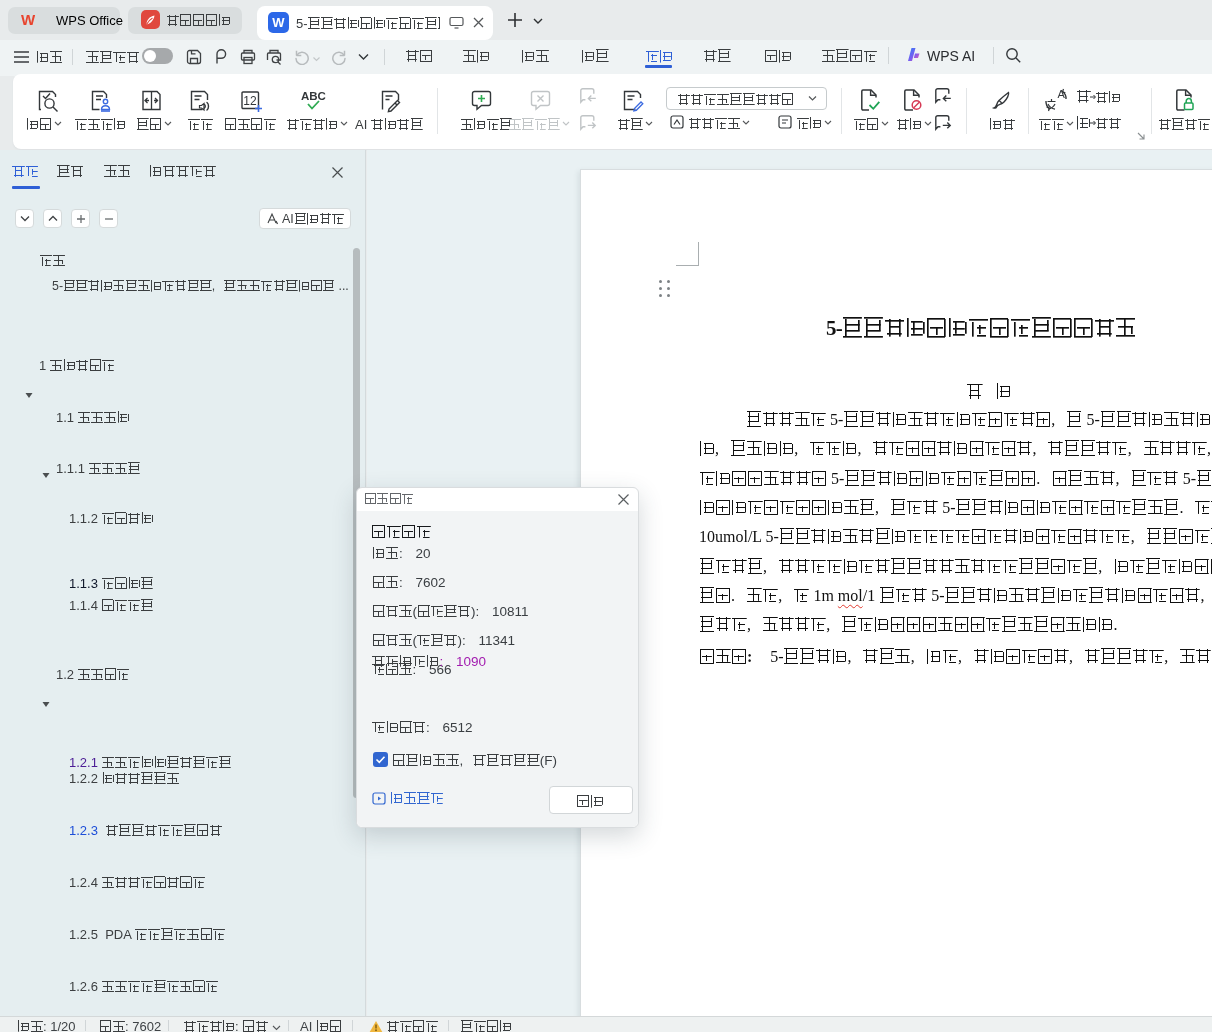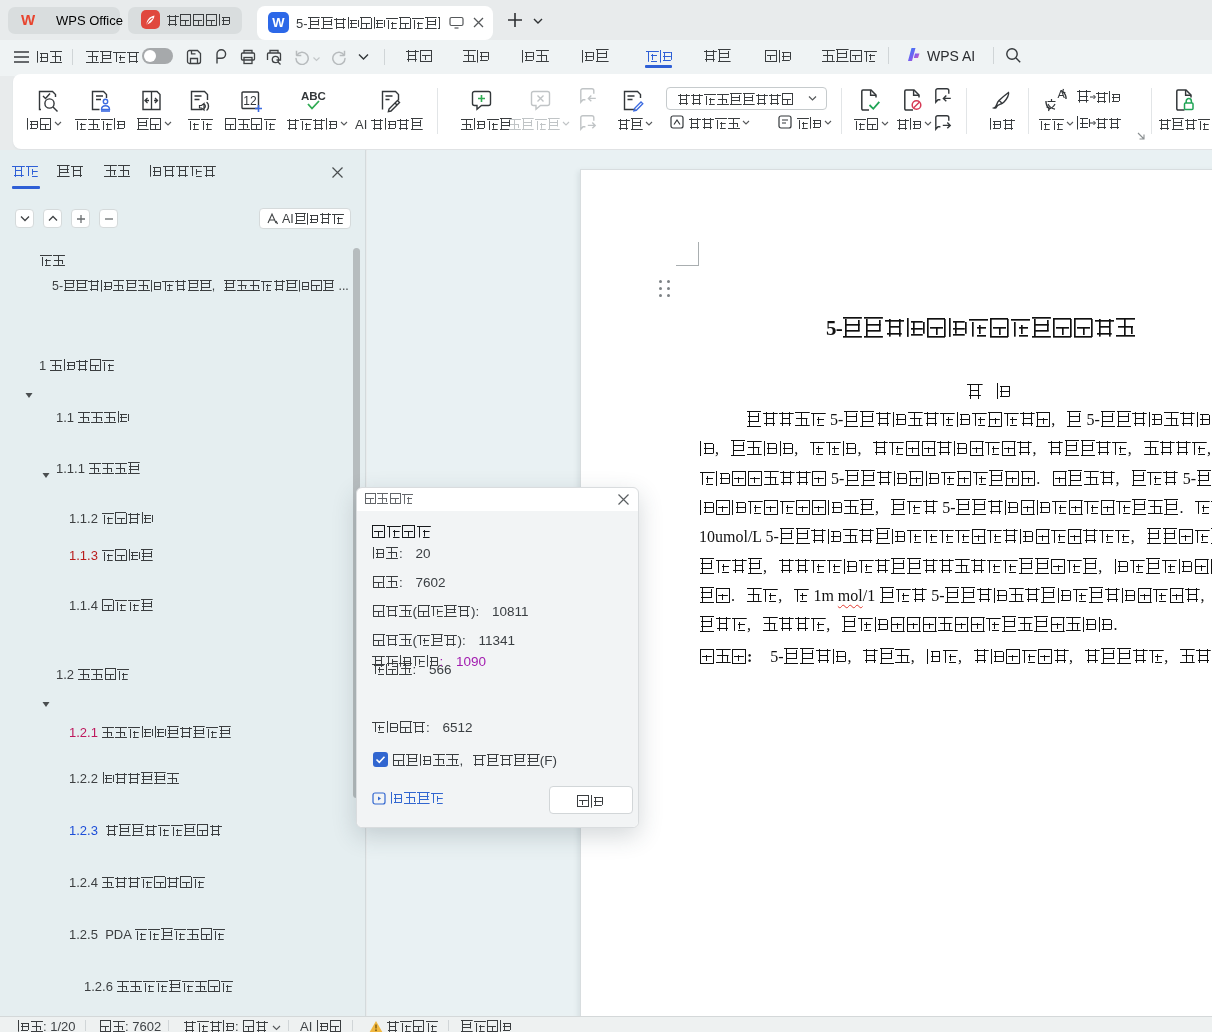--- a/index.html
+++ b/index.html
@@ -420,32 +420,32 @@
 <div class="abs lbl" style="left:39px;top:358px;width:292px;overflow:hidden;color:#3c3f41">1 <b class="g g0"></b><b class="g g5"></b><b class="g g2"></b><b class="g g1"></b><b class="g g3"></b></div>
 <div class="abs" style="left:25px;top:385px"><svg width="8" height="7" viewBox="0 0 8 7" style="display:inline-block">
       <path d="M0.5 1h7L4 6z" fill="#4a4e50"></path>
     </svg></div>
 <div class="abs lbl" style="left:56px;top:410px;width:292px;overflow:hidden;color:#3c3f41">1.1 <b class="g g0"></b><b class="g g0"></b><b class="g g0"></b><b class="g g5"></b></div>
 <div class="abs" style="left:42px;top:465px"><svg width="8" height="7" viewBox="0 0 8 7" style="display:inline-block">
       <path d="M0.5 1h7L4 6z" fill="#4a4e50"></path>
     </svg></div>
 <div class="abs lbl" style="left:56px;top:461px;width:292px;overflow:hidden;color:#3c3f41">1.1.1 <b class="g g0"></b><b class="g g0"></b><b class="g g0"></b><b class="g g4"></b></div>
 <div class="abs lbl" style="left:69px;top:511px;width:292px;overflow:hidden;color:#3c3f41">1.1.2 <b class="g g3"></b><b class="g g1"></b><b class="g g2"></b><b class="g g5"></b></div>
-<div class="abs lbl" style="left:69px;top:548px;width:292px;overflow:hidden;color:#b91c1c">1.1.3 <b class="g g3"></b><b class="g g1"></b><b class="g g5"></b><b class="g g4"></b></div>
+<div class="abs lbl" style="left:69px;top:576px;width:292px;overflow:hidden;color:#0f172a">1.1.3 <b class="g g3"></b><b class="g g1"></b><b class="g g5"></b><b class="g g4"></b></div>
 <div class="abs lbl" style="left:69px;top:598px;width:292px;overflow:hidden;color:#3c3f41">1.1.4 <b class="g g1"></b><b class="g g3"></b><b class="g g3"></b><b class="g g4"></b></div>
 <div class="abs lbl" style="left:56px;top:667px;width:292px;overflow:hidden;color:#3c3f41">1.2 <b class="g g0"></b><b class="g g0"></b><b class="g g1"></b><b class="g g3"></b></div>
 <div class="abs" style="left:42px;top:694px"><svg width="8" height="7" viewBox="0 0 8 7" style="display:inline-block">
       <path d="M0.5 1h7L4 6z" fill="#4a4e50"></path>
     </svg></div>
-<div class="abs lbl" style="left:69px;top:725px;width:292px;overflow:hidden;color:#be185d">1.2.1 <b class="g g0"></b><b class="g g0"></b><b class="g g3"></b><b class="g g5"></b><b class="g g5"></b><b class="g g4"></b><b class="g g2"></b><b class="g g4"></b><b class="g g3"></b><b class="g g4"></b></div>
+<div class="abs lbl" style="left:69px;top:755px;width:292px;overflow:hidden;color:#4c1d95">1.2.1 <b class="g g0"></b><b class="g g0"></b><b class="g g3"></b><b class="g g5"></b><b class="g g5"></b><b class="g g4"></b><b class="g g2"></b><b class="g g4"></b><b class="g g3"></b><b class="g g4"></b></div>
 <div class="abs lbl" style="left:69px;top:771px;width:292px;overflow:hidden;color:#3c3f41">1.2.2 <b class="g g5"></b><b class="g g2"></b><b class="g g2"></b><b class="g g4"></b><b class="g g4"></b><b class="g g0"></b></div>
 <div class="abs lbl" style="left:69px;top:823px;width:292px;overflow:hidden;color:#1d4ed8">1.2.3 &nbsp;<b class="g g2"></b><b class="g g4"></b><b class="g g4"></b><b class="g g2"></b><b class="g g3"></b><b class="g g3"></b><b class="g g4"></b><b class="g g1"></b><b class="g g2"></b></div>
 <div class="abs lbl" style="left:69px;top:875px;width:292px;overflow:hidden;color:#3c3f41">1.2.4 <b class="g g0"></b><b class="g g2"></b><b class="g g2"></b><b class="g g3"></b><b class="g g1"></b><b class="g g2"></b><b class="g g1"></b><b class="g g3"></b></div>
 <div class="abs lbl" style="left:69px;top:927px;width:292px;overflow:hidden;color:#3c3f41">1.2.5 &nbsp;PDA <b class="g g3"></b><b class="g g3"></b><b class="g g4"></b><b class="g g3"></b><b class="g g0"></b><b class="g g1"></b><b class="g g3"></b></div>
-<div class="abs lbl" style="left:84px;top:979px;width:292px;overflow:hidden;color:#3c3f41">1.2.6 <b class="g g0"></b><b class="g g0"></b><b class="g g3"></b><b class="g g3"></b><b class="g g4"></b><b class="g g3"></b><b class="g g0"></b><b class="g g1"></b><b class="g g3"></b></div>
+<div class="abs lbl" style="left:69px;top:979px;width:292px;overflow:hidden;color:#3c3f41">1.2.6 <b class="g g0"></b><b class="g g0"></b><b class="g g3"></b><b class="g g3"></b><b class="g g4"></b><b class="g g3"></b><b class="g g0"></b><b class="g g1"></b><b class="g g3"></b></div>
 <div class="abs" style="left:353px;top:248px;width:7px;height:550px;border-radius:4px;background:#b6bcbe"></div>
 <div class="abs" style="left:580px;top:169px;width:794px;height:900px;background:#fff;border:1px solid #d8dddf;box-shadow:-2px 2px 5px rgba(60,80,90,.10)"></div>
 <div class="abs" style="left:676px;top:265px;width:23px;height:1px;background:#a9aeb0"></div>
 <div class="abs" style="left:698px;top:242px;width:1px;height:24px;background:#a9aeb0"></div>
 <div class="abs" style="left:659px;top:280px;width:3px;height:3px;border-radius:50%;background:#7d8285"></div>
 <div class="abs" style="left:667px;top:280px;width:3px;height:3px;border-radius:50%;background:#7d8285"></div>
 <div class="abs" style="left:659px;top:287px;width:3px;height:3px;border-radius:50%;background:#7d8285"></div>
 <div class="abs" style="left:667px;top:287px;width:3px;height:3px;border-radius:50%;background:#7d8285"></div>
 <div class="abs" style="left:659px;top:294px;width:3px;height:3px;border-radius:50%;background:#7d8285"></div>
 <div class="abs" style="left:667px;top:294px;width:3px;height:3px;border-radius:50%;background:#7d8285"></div>

